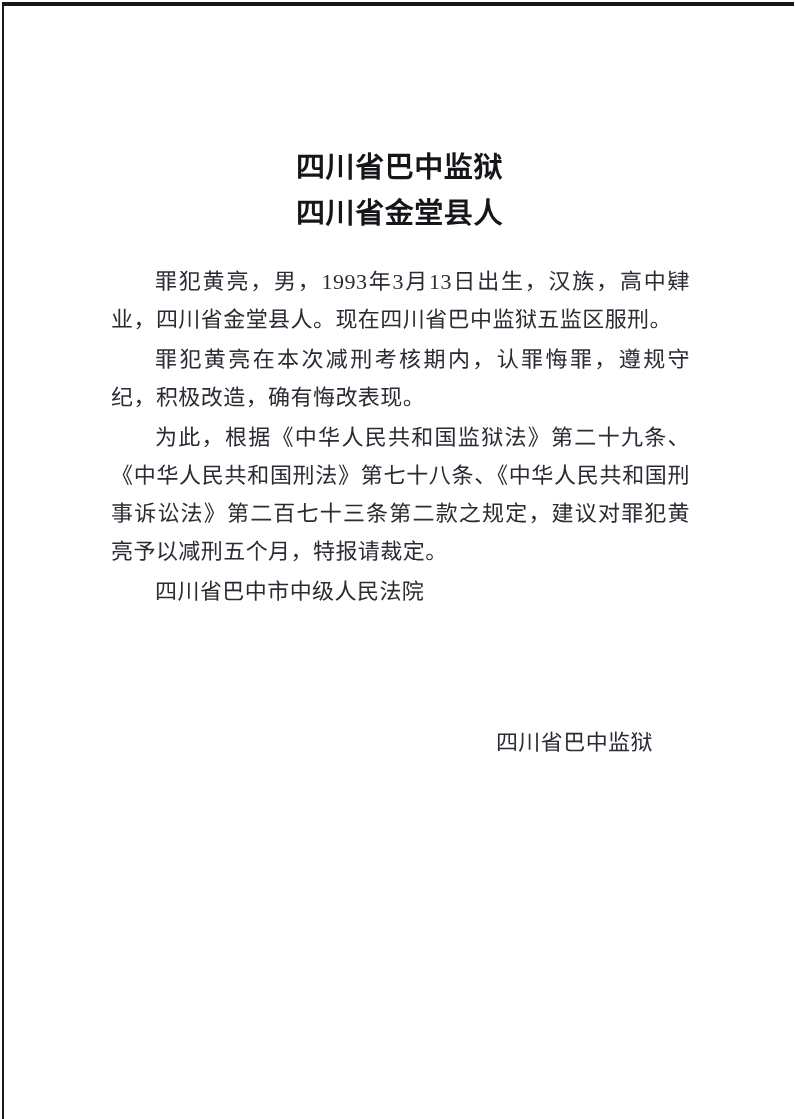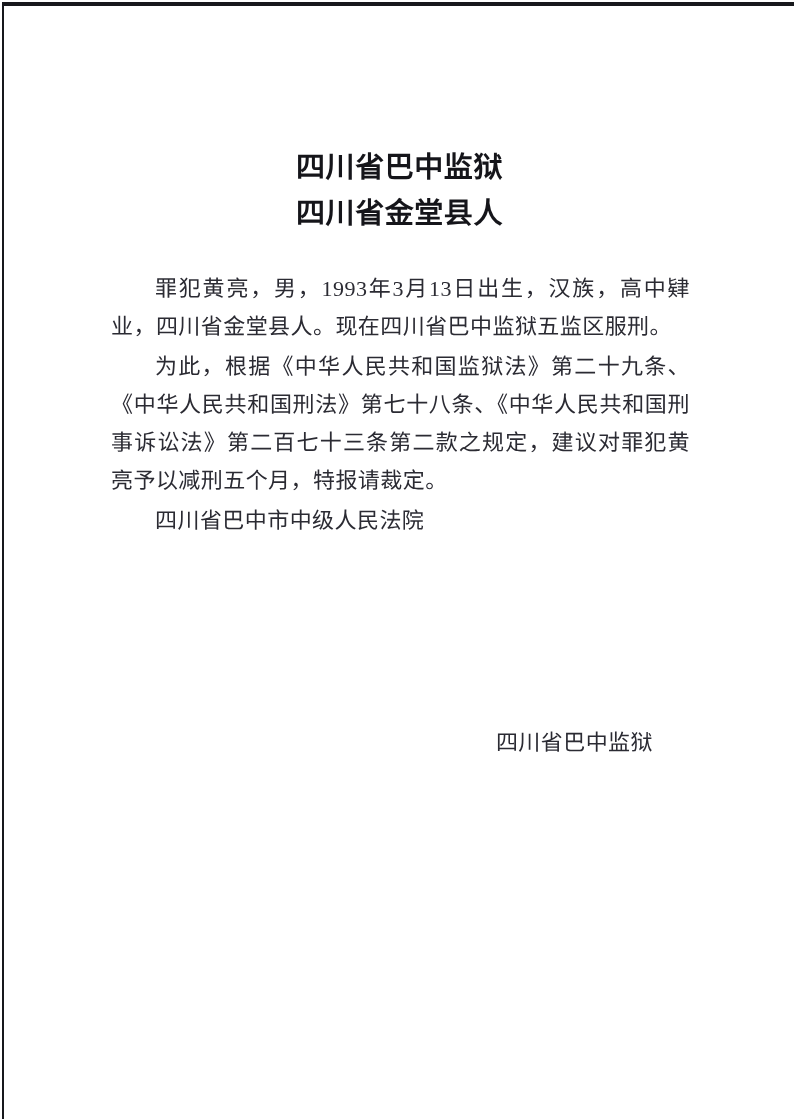--- a/index.html
+++ b/index.html
@@ -41,21 +41,21 @@
   }
   .title-line {
     font-size: 29px;
     font-weight: bold;
     line-height: 44px;
     letter-spacing: 0.02em;
   }
   
   .body-block {
     position: absolute;
-    top: 266px;
+    top: 259px;
     left: 107px;
     width: 583px;
     color: #2b2b33;
     font-size: 22px;
     line-height: 38px;
     letter-spacing: 0.02em;
   }
   .body-block p.para {
     text-indent: 2em;
     text-align: justify;
@@ -90,20 +90,21 @@
   <div class="scan-bottom"></div>
   <div class="scan-right"></div>
 
   <div class="title-block">
     <div class="title-line">四川省巴中监狱</div>
     <div class="title-line">四川省金堂县人</div>
   </div>
 
   <div class="body-block">
     <p class="para">罪犯黄亮，男，1993年3月13日出生，汉族，高中肄业，四川省金堂县人。现在四川省巴中监狱五监区服刑。</p>
+    <p class="para">罪犯黄亮在本次减刑考核期内，认罪悔罪，遵规守纪，积极改造，确有悔改表现。</p>
     <p class="para">为此，根据《中华人民共和国监狱法》第二十九条、《中华人民共和国刑法》第七十八条、《中华人民共和国刑事诉讼法》第二百七十三条第二款之规定，建议对罪犯黄亮予以减刑五个月，特报请裁定。</p>
     <p class="para recipient">四川省巴中市中级人民法院</p>
   </div>
 
   <div class="signature-block">
     <div>四川省巴中监狱</div>
   </div>
 
 </div>
 

